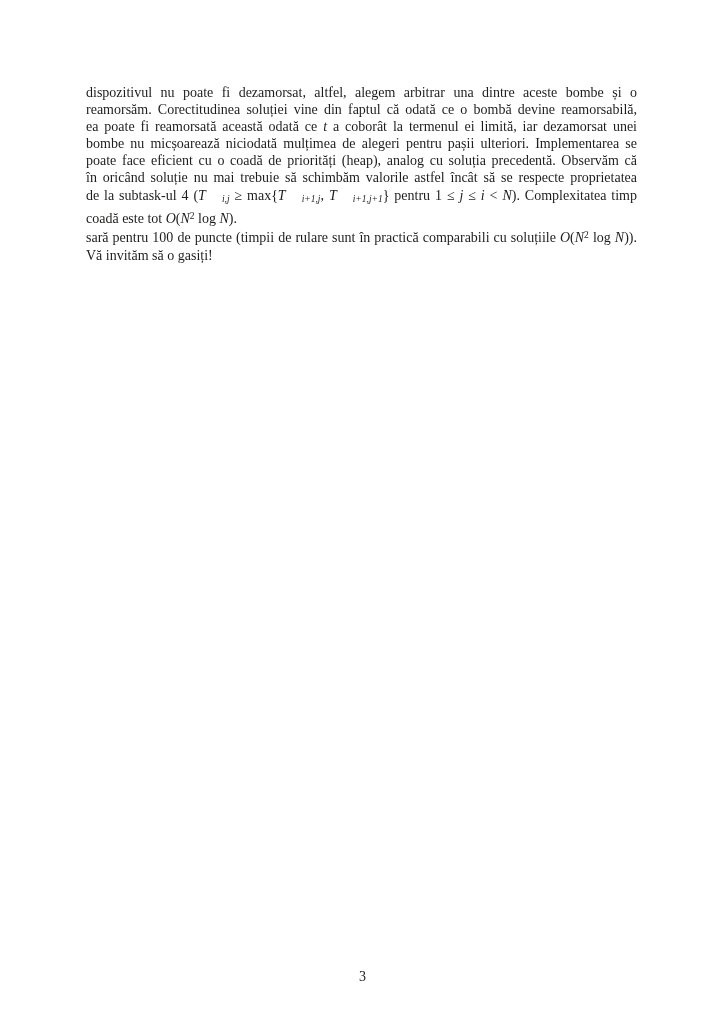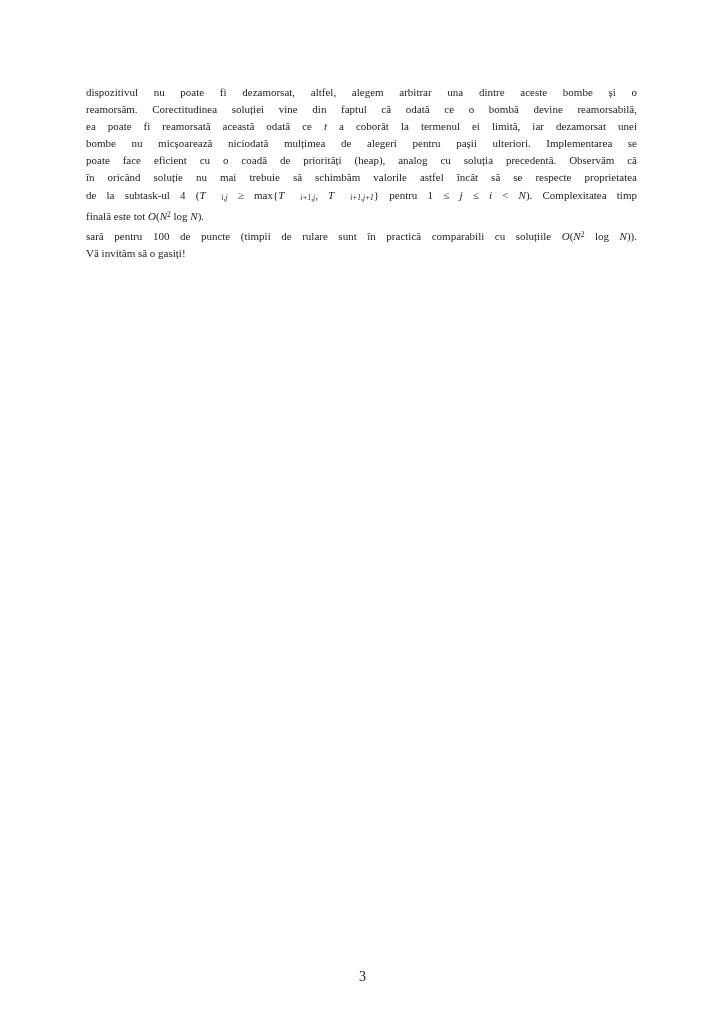--- a/index.html
+++ b/index.html
@@ -14,21 +14,21 @@
     background: #ffffff;
     overflow: hidden;
     font-family: "Liberation Serif", "DejaVu Serif", serif;
     color: #1d1d1b;
   }
   .text-block {
     position: absolute;
     left: 86px;
     top: 84px;
     width: 551px;
-    font-size: 11px;
+    font-size: 14px;
     line-height: 17.1px;
   }
   .paragraph { margin: 0; padding: 0; }
   .line {
     text-align: justify;
     text-align-last: justify;
     white-space: normal;
   }
   .line.last { text-align-last: left; }
   .line.indent { text-indent: 16px; }
@@ -61,21 +61,21 @@
 <div class="page">
   <main class="text-block">
     <div class="paragraph">
         <div class="line"><span class="seg-n">dispozitivul nu poate fi dezamorsat, altfel, alegem arbitrar una dintre aceste bombe și o</span></div>
         <div class="line"><span class="seg-n">reamorsăm. Corectitudinea soluției vine din faptul că odată ce o bombă devine reamorsabilă,</span></div>
         <div class="line"><span class="seg-n">ea poate fi reamorsată această odată ce </span><span class="seg-i">t</span><span class="seg-n"> a coborât la termenul ei limită, iar dezamorsat unei</span></div>
         <div class="line"><span class="seg-n">bombe nu micșoarează niciodată mulțimea de alegeri pentru pașii ulteriori. Implementarea se</span></div>
         <div class="line"><span class="seg-n">poate face eficient cu o coadă de priorități (heap), analog cu soluția precedentă. Observăm că</span></div>
         <div class="line"><span class="seg-n">în oricând soluție nu mai trebuie să schimbăm valorile astfel încât să se respecte proprietatea</span></div>
         <div class="line"><span class="seg-n">de la subtask-ul 4 (</span><span class="seg-i">T</span><span class="seg-sub">i,j</span><span class="seg-n"> ≥ max{</span><span class="seg-i">T</span><span class="seg-sub">i+1,j</span><span class="seg-n">, </span><span class="seg-i">T</span><span class="seg-sub">i+1,j+1</span><span class="seg-n">} pentru 1 ≤ </span><span class="seg-i">j</span><span class="seg-n"> ≤ </span><span class="seg-i">i</span><span class="seg-n"> &lt; </span><span class="seg-i">N</span><span class="seg-n">). Complexitatea timp</span></div>
-        <div class="line last"><span class="seg-n">finală este tot </span><span class="seg-i">O</span><span class="seg-n">(</span><span class="seg-i">N</span><span class="seg-sup">2</span><span class="seg-n"> log </span><span class="seg-i">N</span><span class="seg-n">).</span></div>
+        <div class="line last"><span class="seg-n">coadă este tot </span><span class="seg-i">O</span><span class="seg-n">(</span><span class="seg-i">N</span><span class="seg-sup">2</span><span class="seg-n"> log </span><span class="seg-i">N</span><span class="seg-n">).</span></div>
       </div>
     <div class="paragraph">
         <div class="line"><span class="seg-n">sară pentru 100 de puncte (timpii de rulare sunt în practică comparabili cu soluțiile </span><span class="seg-i">O</span><span class="seg-n">(</span><span class="seg-i">N</span><span class="seg-sup">2</span><span class="seg-n"> log </span><span class="seg-i">N</span><span class="seg-n">)).</span></div>
         <div class="line last"><span class="seg-n">Vă invităm să o gasiți!</span></div>
       </div>
   </main>
   <div class="page-number">3</div>
 </div>
 
 </body></html>

